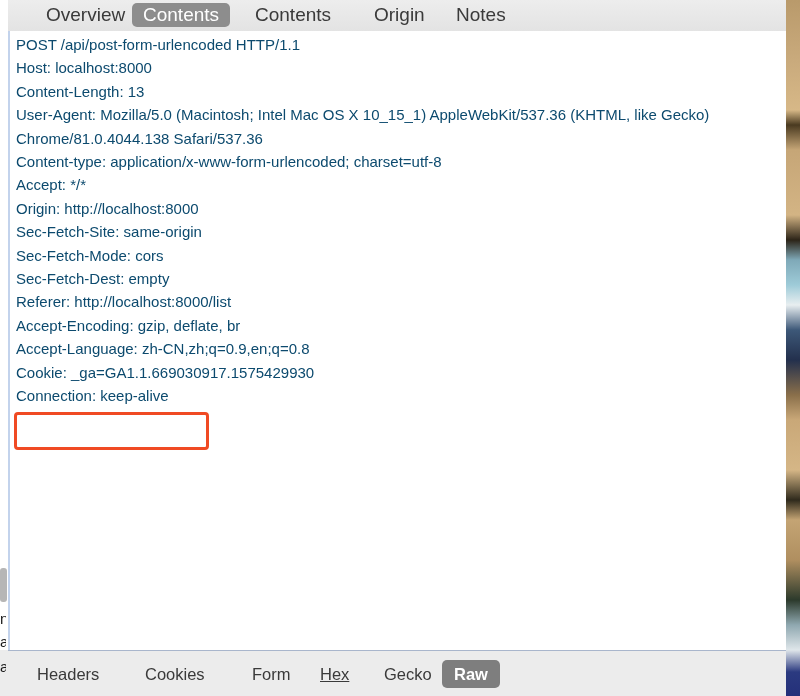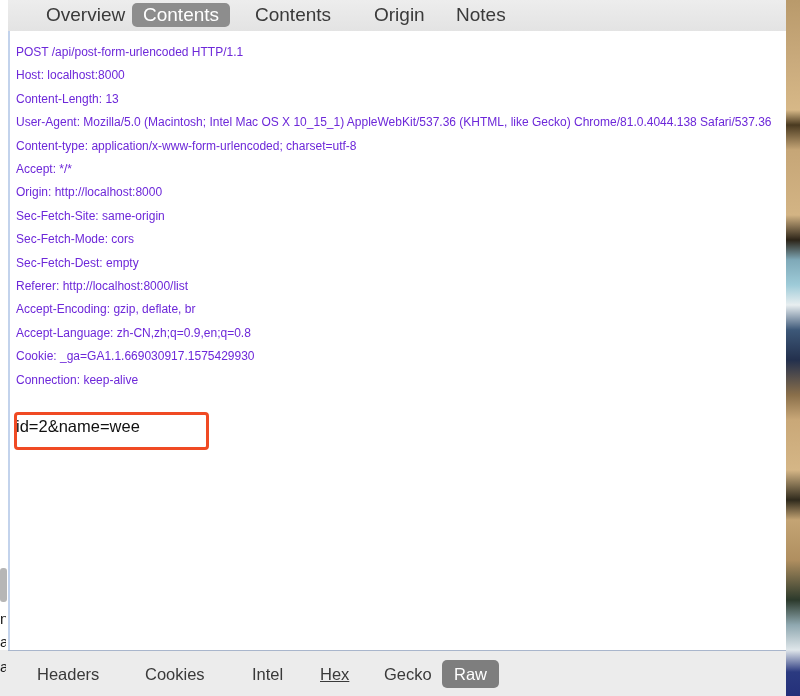--- a/index.html
+++ b/index.html
@@ -133,26 +133,26 @@
     left: 0;
     width: 778px;
     height: 619px;
     background: #ffffff;
     border-left: 2px solid #c3d3ec;
     box-sizing: border-box;
     overflow: hidden;
   }
   #raw-text {
     position: absolute;
-    top: 10px;
+    top: 2px;
     left: 6px;
     width: 764px;
-    font-size: 12px;
+    font-size: 15px;
     line-height: 23.4px;
-    color: #6d28d9;
+    color: #0c4a6e;
     white-space: pre-wrap;
     word-break: break-word;
     font-family: "Liberation Sans", sans-serif;
   }
   #body-text {
     position: absolute;
     top: 384px;
     left: 6px;
     font-size: 16.5px;
     line-height: 23.4px;
@@ -192,20 +192,21 @@
     padding: 0 12px;
     font-size: 16.5px;
     color: #3a3a3a;
     border-radius: 5px;
     white-space: nowrap;
     cursor: default;
   }
   .bottom-tab.selected {
     background: #7e7e7e;
     color: #ffffff;
+    font-weight: bold;
   }
 </style>
 </head>
 <body>
 
 <div id="desktop-wallpaper"></div>
 
 <div id="background-window">
   <div id="background-window-bottombar"></div>
   <div id="background-window-scroll"></div>
@@ -233,26 +234,25 @@
 Accept: */*
 Origin: http://localhost:8000
 Sec-Fetch-Site: same-origin
 Sec-Fetch-Mode: cors
 Sec-Fetch-Dest: empty
 Referer: http://localhost:8000/list
 Accept-Encoding: gzip, deflate, br
 Accept-Language: zh-CN,zh;q=0.9,en;q=0.8
 Cookie: _ga=GA1.1.669030917.1575429930
 Connection: keep-alive</div>
-    <div id="body-text">id=2&amp;name=wee</div>
     <div id="annotation-box"></div>
   </div>
 
   <div id="bottom-tabbar">
     <div class="bottom-tab" style="left: 125px;"><span>Cookies</span></div>
     <div class="bottom-tab" style="left: 17px;"><span>Headers</span></div>
-    <div class="bottom-tab" style="left: 232px;"><span>Intel</span></div>
+    <div class="bottom-tab" style="left: 232px;"><span>Form</span></div>
     <div class="bottom-tab" style="left: 300px; text-decoration: underline;"><span>Hex</span></div>
     <div class="bottom-tab" style="left: 364px;"><span>Gecko</span></div>
     <div class="bottom-tab selected" style="left: 434px;"><span>Raw</span></div>
   </div>
 
 </div>
 
 </body></html>

